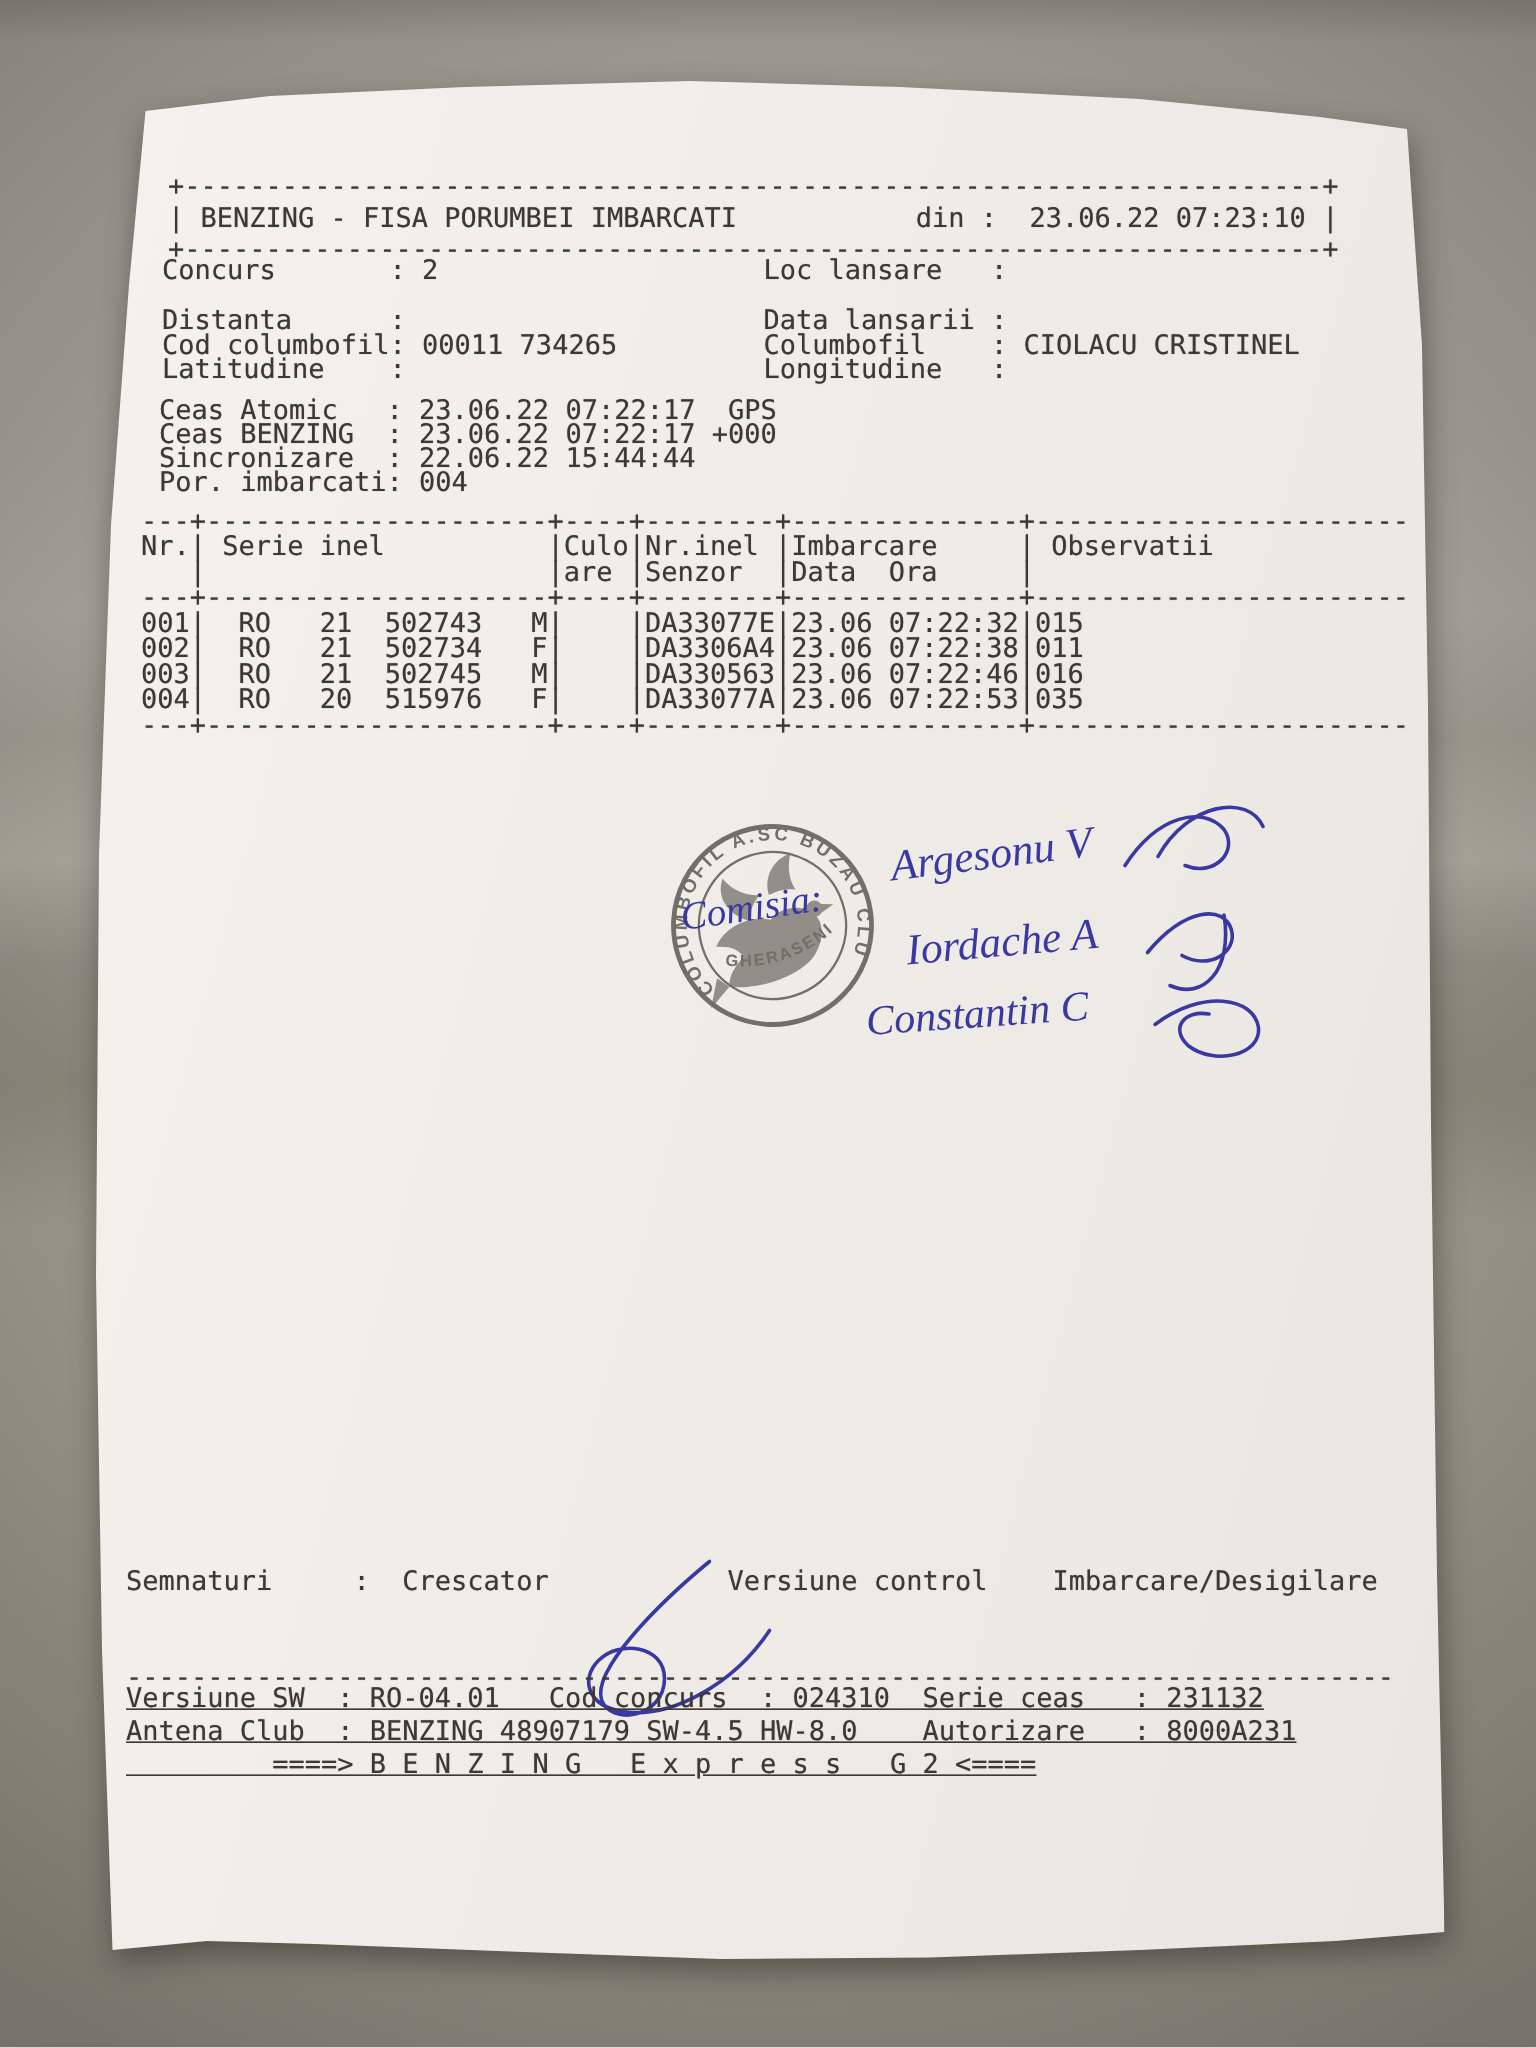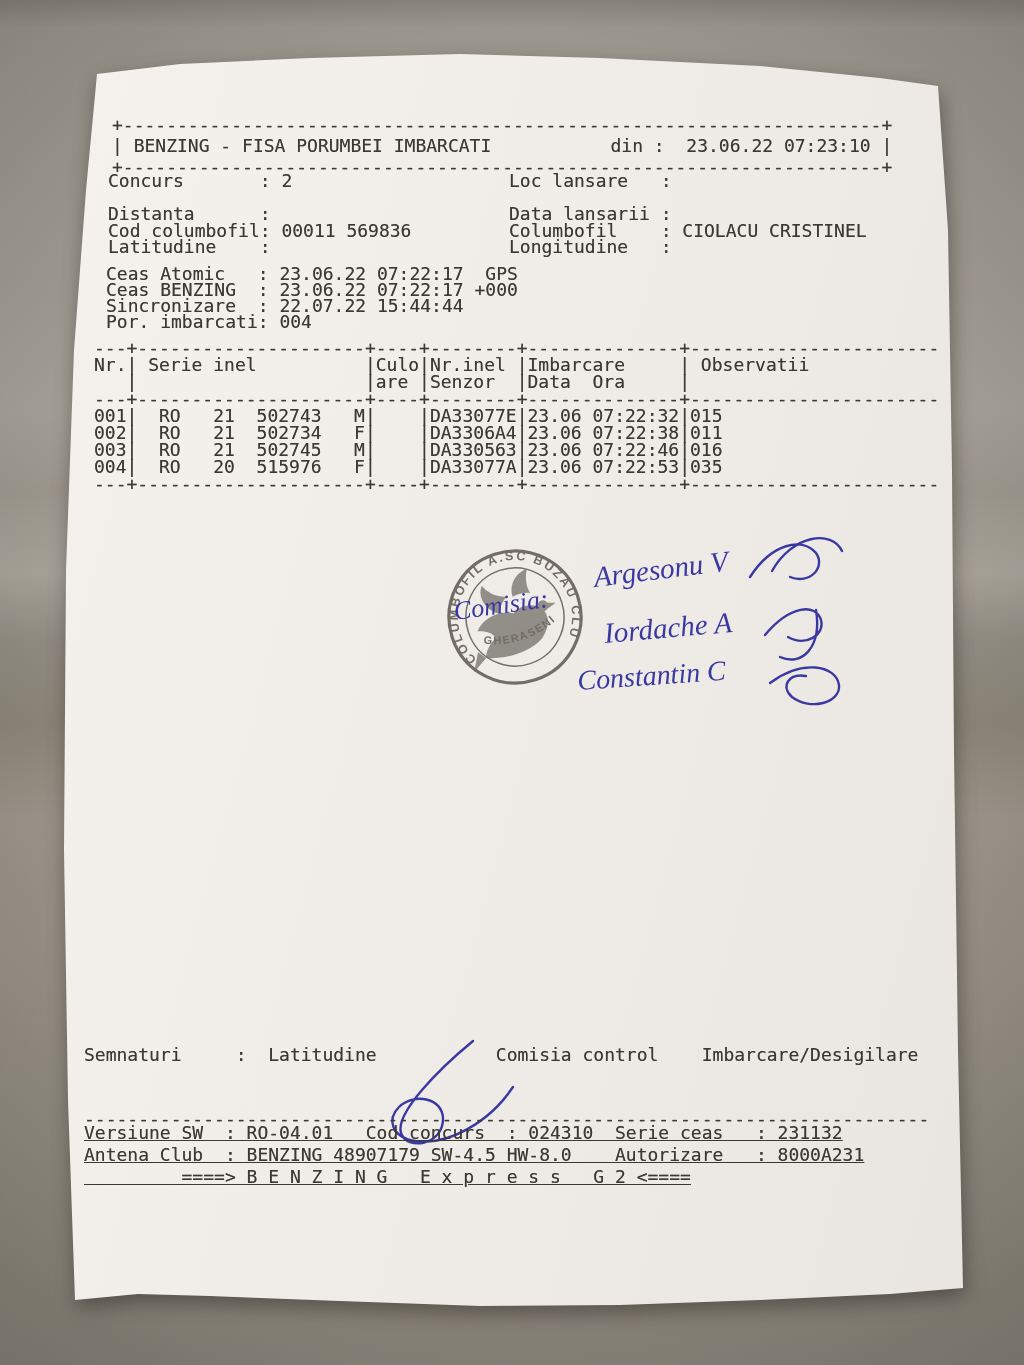--- a/index.html
+++ b/index.html
@@ -46,25 +46,25 @@
 
   <div class="paper-wrap">
     <div class="paper">
 
       <pre class="blk hdr">+----------------------------------------------------------------------+
 | BENZING - FISA PORUMBEI IMBARCATI           din :  23.06.22 07:23:10 |
 +----------------------------------------------------------------------+</pre>
       <pre class="blk info">Concurs       : 2                    Loc lansare   :
 
 Distanta      :                      Data lansarii :
-Cod columbofil: 00011 569836         Columbofil    : CIOLACU CRISTINEL
+Cod columbofil: 00011 734265         Columbofil    : CIOLACU CRISTINEL
 Latitudine    :                      Longitudine   :</pre>
       <pre class="blk clock">Ceas Atomic   : 23.06.22 07:22:17  GPS
 Ceas BENZING  : 23.06.22 07:22:17 +000
-Sincronizare  : 22.07.22 15:44:44
+Sincronizare  : 22.06.22 15:44:44
 Por. imbarcati: 004</pre>
       <pre class="blk tbl">---+---------------------+----+--------+--------------+-----------------------
 Nr.| Serie inel          |Culo|Nr.inel |Imbarcare     | Observatii
    |                     |are |Senzor  |Data  Ora     |
 ---+---------------------+----+--------+--------------+-----------------------
 001|  RO   21  502743   M|    |DA33077E|23.06 07:22:32|015
 002|  RO   21  502734   F|    |DA3306A4|23.06 07:22:38|011
 003|  RO   21  502745   M|    |DA330563|23.06 07:22:46|016
 004|  RO   20  515976   F|    |DA33077A|23.06 07:22:53|035
 ---+---------------------+----+--------+--------------+-----------------------</pre>
@@ -101,21 +101,21 @@
           <text x="185" y="118" font-size="29" transform="rotate(-5 185 118)">Iordache A</text>
           <text x="158" y="165" font-size="28" transform="rotate(-4 158 165)">Constantin C</text>
         </g>
         <g stroke="#3a39a2" fill="none" stroke-width="2.4" stroke-linecap="round">
           <path d="M 330,52 C 352,18 382,12 396,28 C 406,42 390,60 370,52 M 352,46 C 372,10 412,4 422,26"></path>
           <path d="M 345,110 C 370,80 396,78 401,95 C 405,110 386,122 368,112 M 396,85 C 402,122 382,142 360,132"></path>
           <path d="M 350,158 C 382,134 416,140 419,160 C 421,178 390,186 372,172 C 360,161 369,148 386,151"></path>
         </g>
       </svg>
 
-      <pre class="blk semn">Semnaturi     :  Latitudine           Comisia control    Imbarcare/Desigilare</pre>
+      <pre class="blk semn">Semnaturi     :  Crescator           Versiune control    Imbarcare/Desigilare</pre>
 
       <svg class="sigc" width="170" height="120" viewBox="0 0 170 120">
         <path d="M 118,6 C 84,34 40,78 46,98 C 52,116 88,110 88,84 C 88,62 58,58 44,72 C 32,84 36,102 60,106 C 92,111 134,88 158,52" stroke="#3a39a2" fill="none" stroke-width="2.4" stroke-linecap="round"></path>
       </svg>
 
       <pre class="blk frule">------------------------------------------------------------------------------</pre>
       <pre class="blk foot">Versiune SW  : RO-04.01   Cod concurs  : 024310  Serie ceas   : 231132
 Antena Club  : BENZING 48907179 SW-4.5 HW-8.0    Autorizare   : 8000A231
          ====&gt; B E N Z I N G   E x p r e s s   G 2 &lt;====</pre>
 

